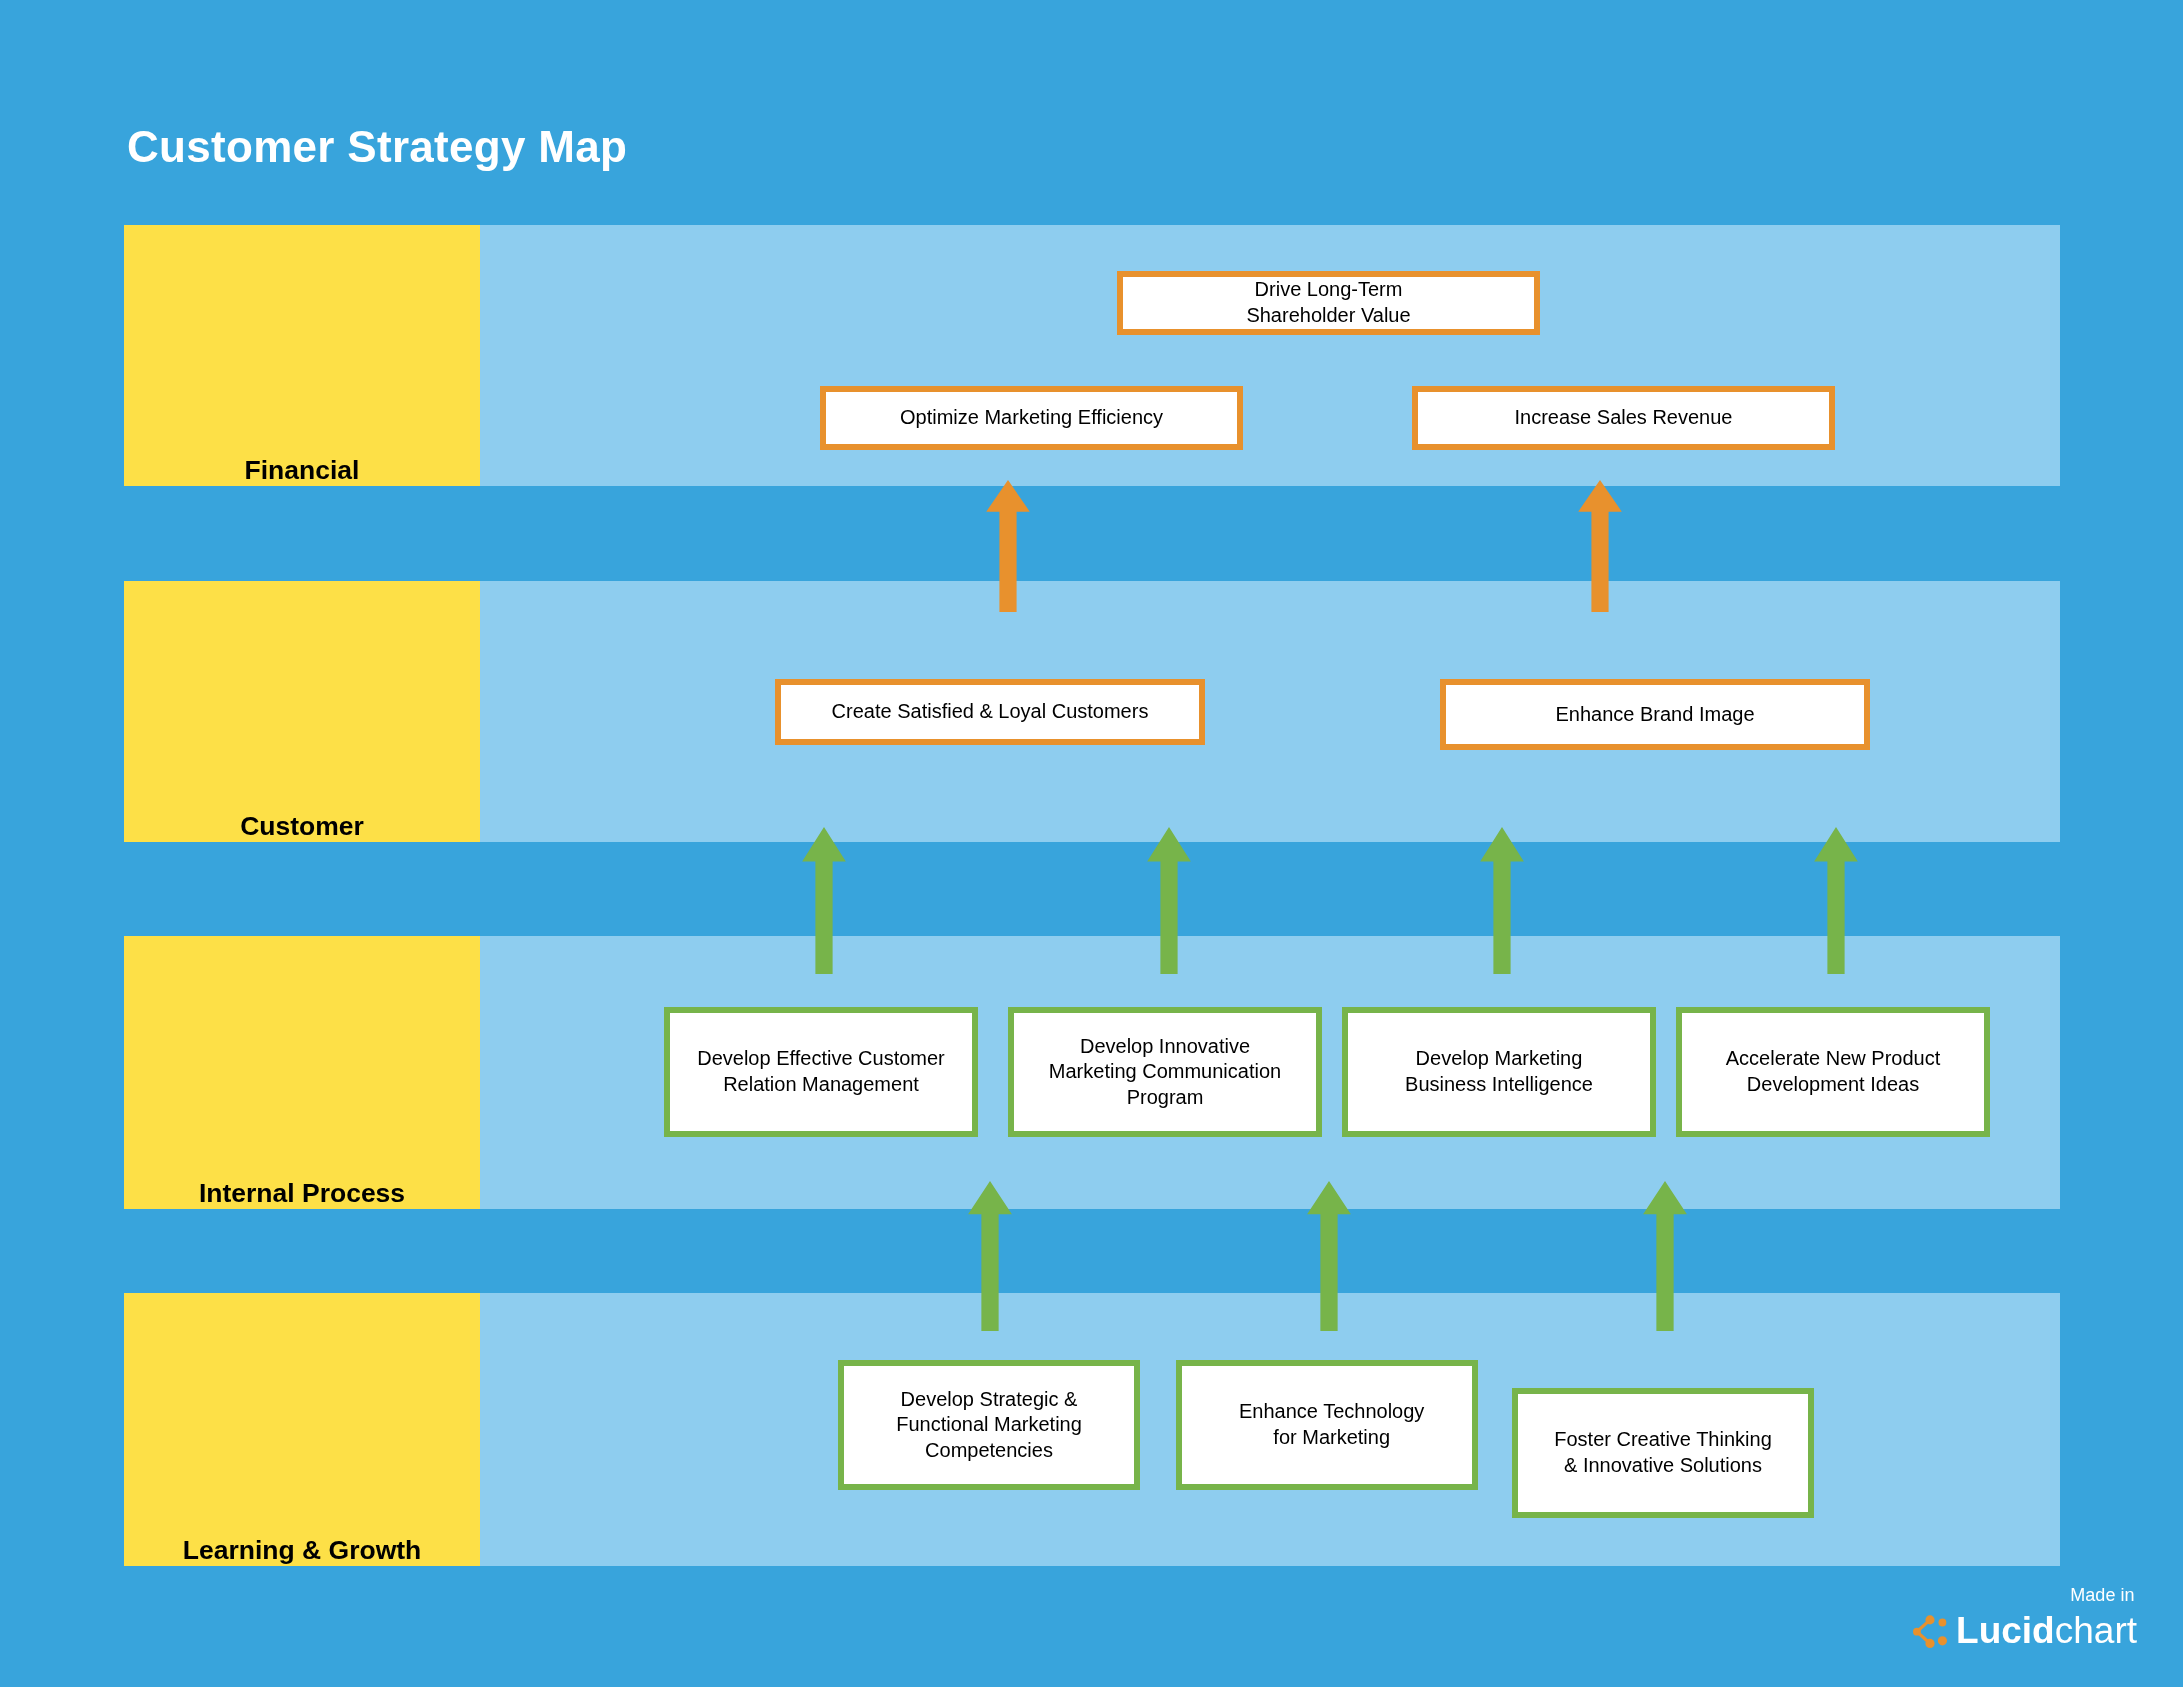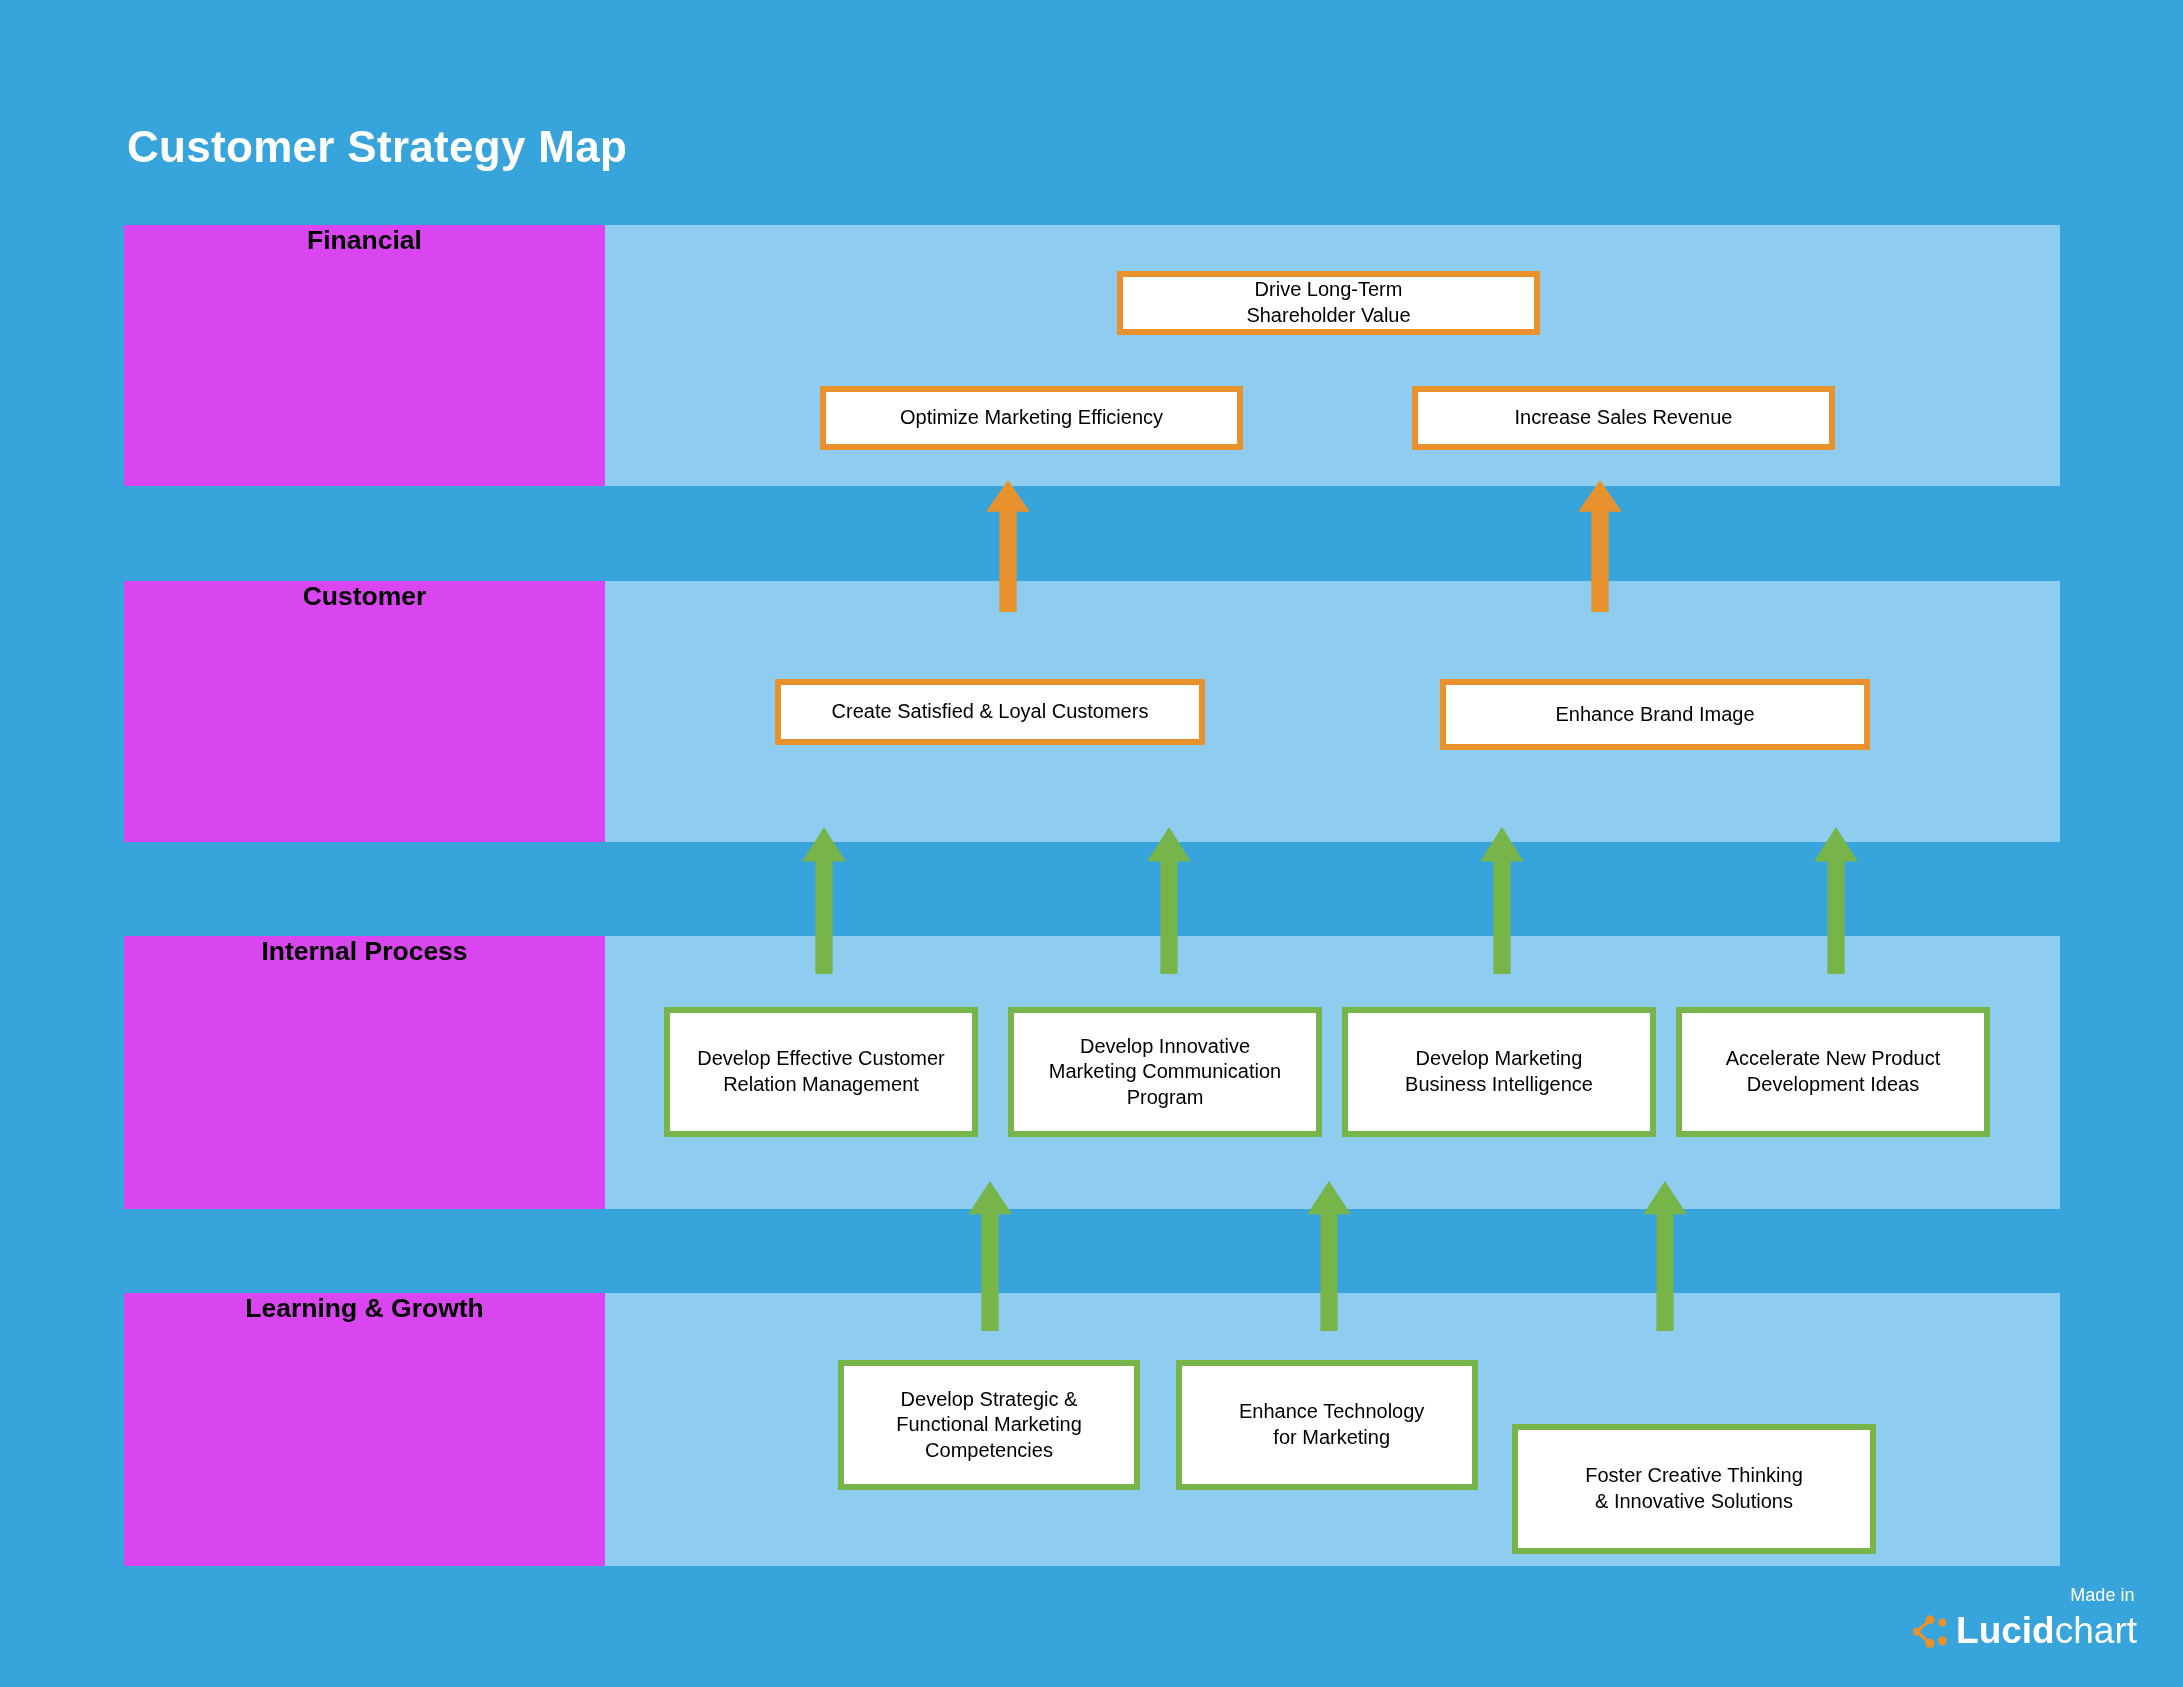--- a/index.html
+++ b/index.html
@@ -31,25 +31,25 @@
   .row-band {
     position: absolute;
     left: 124px;
     width: 1936px;
     background: #8ecdef;
   }
   .row-label-cell {
     position: absolute;
     left: 0;
     top: 0;
-    width: 481px;
+    width: 356px;
     height: 100%;
-    background: #d946ef;
+    background: #fde047;
     display: flex;
-    align-items: flex-start;
+    align-items: flex-end;
     justify-content: center;
   }
   .row-label-text {
     font-size: 26.5px;
     font-weight: bold;
     color: #000000;
     text-align: center;
     white-space: nowrap;
   }
 
@@ -86,21 +86,21 @@
 
   
   #box-develop-crm                 { left: 664px; top: 1007px; width: 314px; height: 130px; }
   #box-marketing-communication     { left: 1008px; top: 1007px; width: 314px; height: 130px; }
   #box-business-intelligence       { left: 1342px; top: 1007px; width: 314px; height: 130px; }
   #box-new-product-development     { left: 1676px; top: 1007px; width: 314px; height: 130px; }
 
   
   #box-marketing-competencies  { left: 838px; top: 1360px; width: 302px; height: 130px; }
   #box-enhance-technology      { left: 1176px; top: 1360px; width: 302px; height: 130px; padding-left: 16px; }
-  #box-creative-thinking       { left: 1512px; top: 1424px; width: 364px; height: 130px; }
+  #box-creative-thinking       { left: 1512px; top: 1388px; width: 302px; height: 130px; }
 
   
   .arrow {
     position: absolute;
   }
   .arrow svg { display: block; }
 
   
   #lucid-footer {
     position: absolute;

